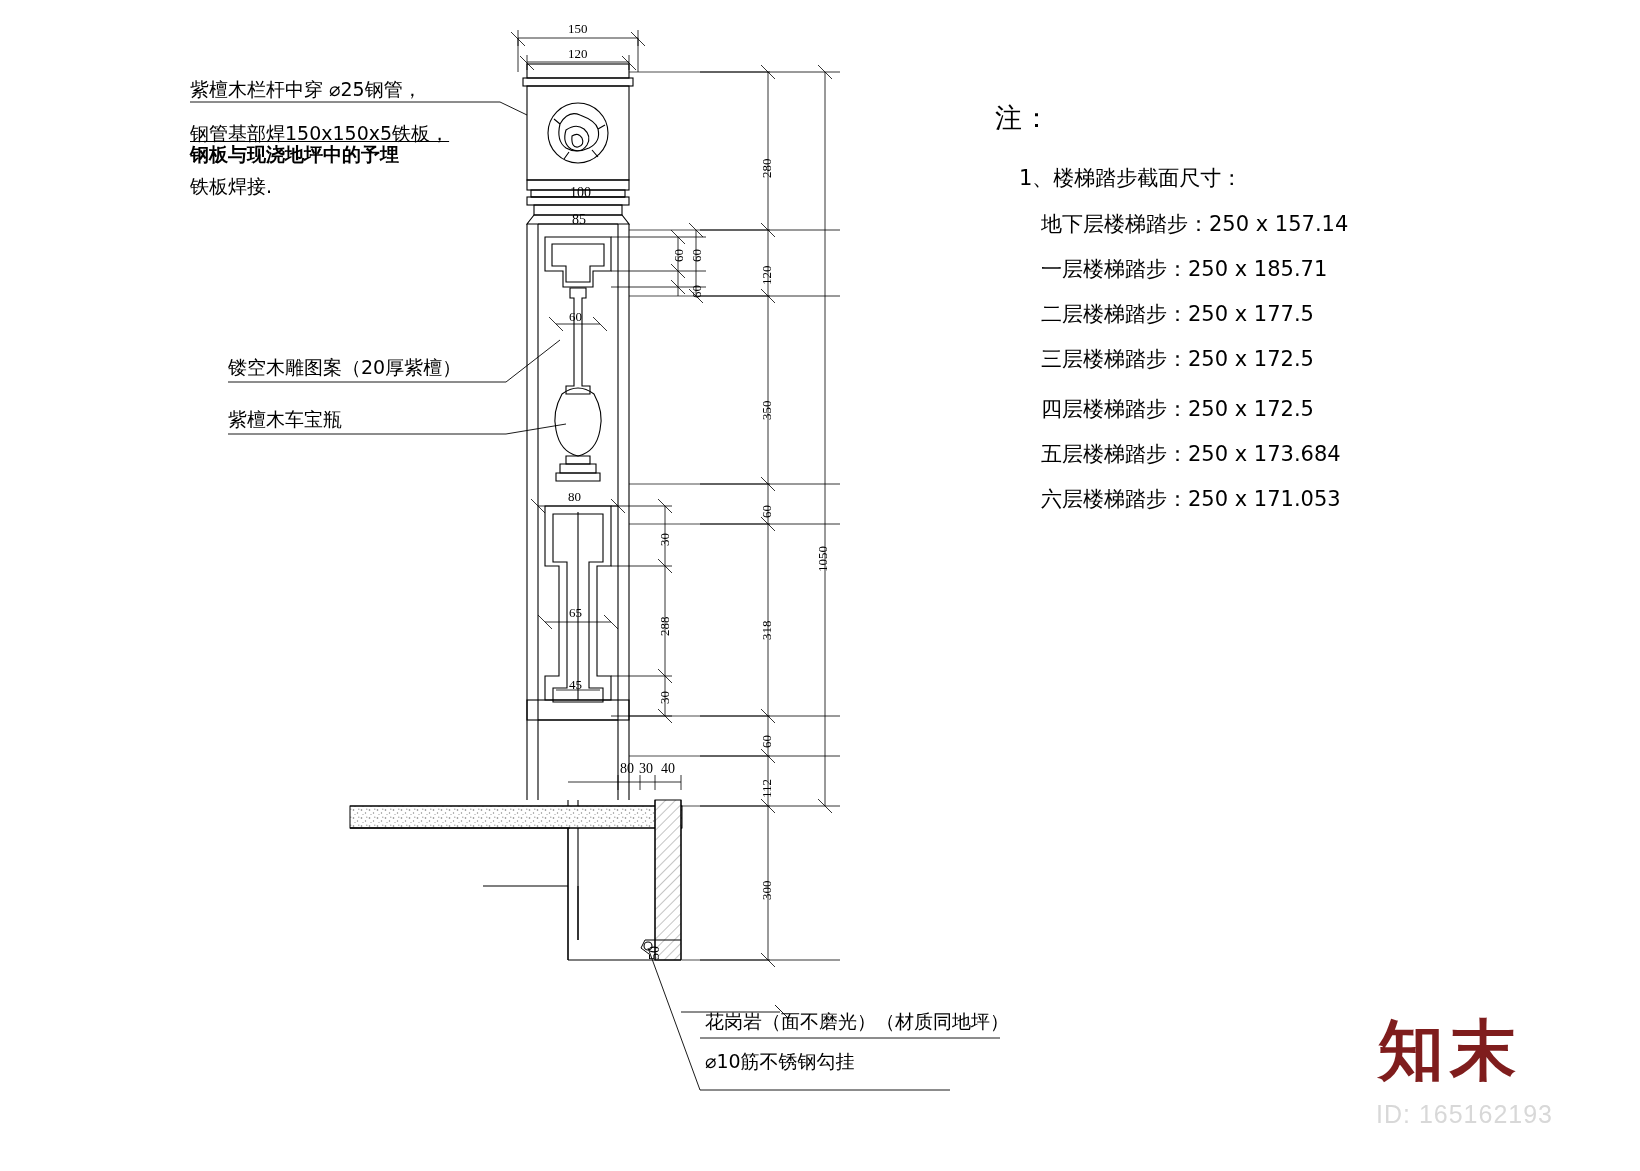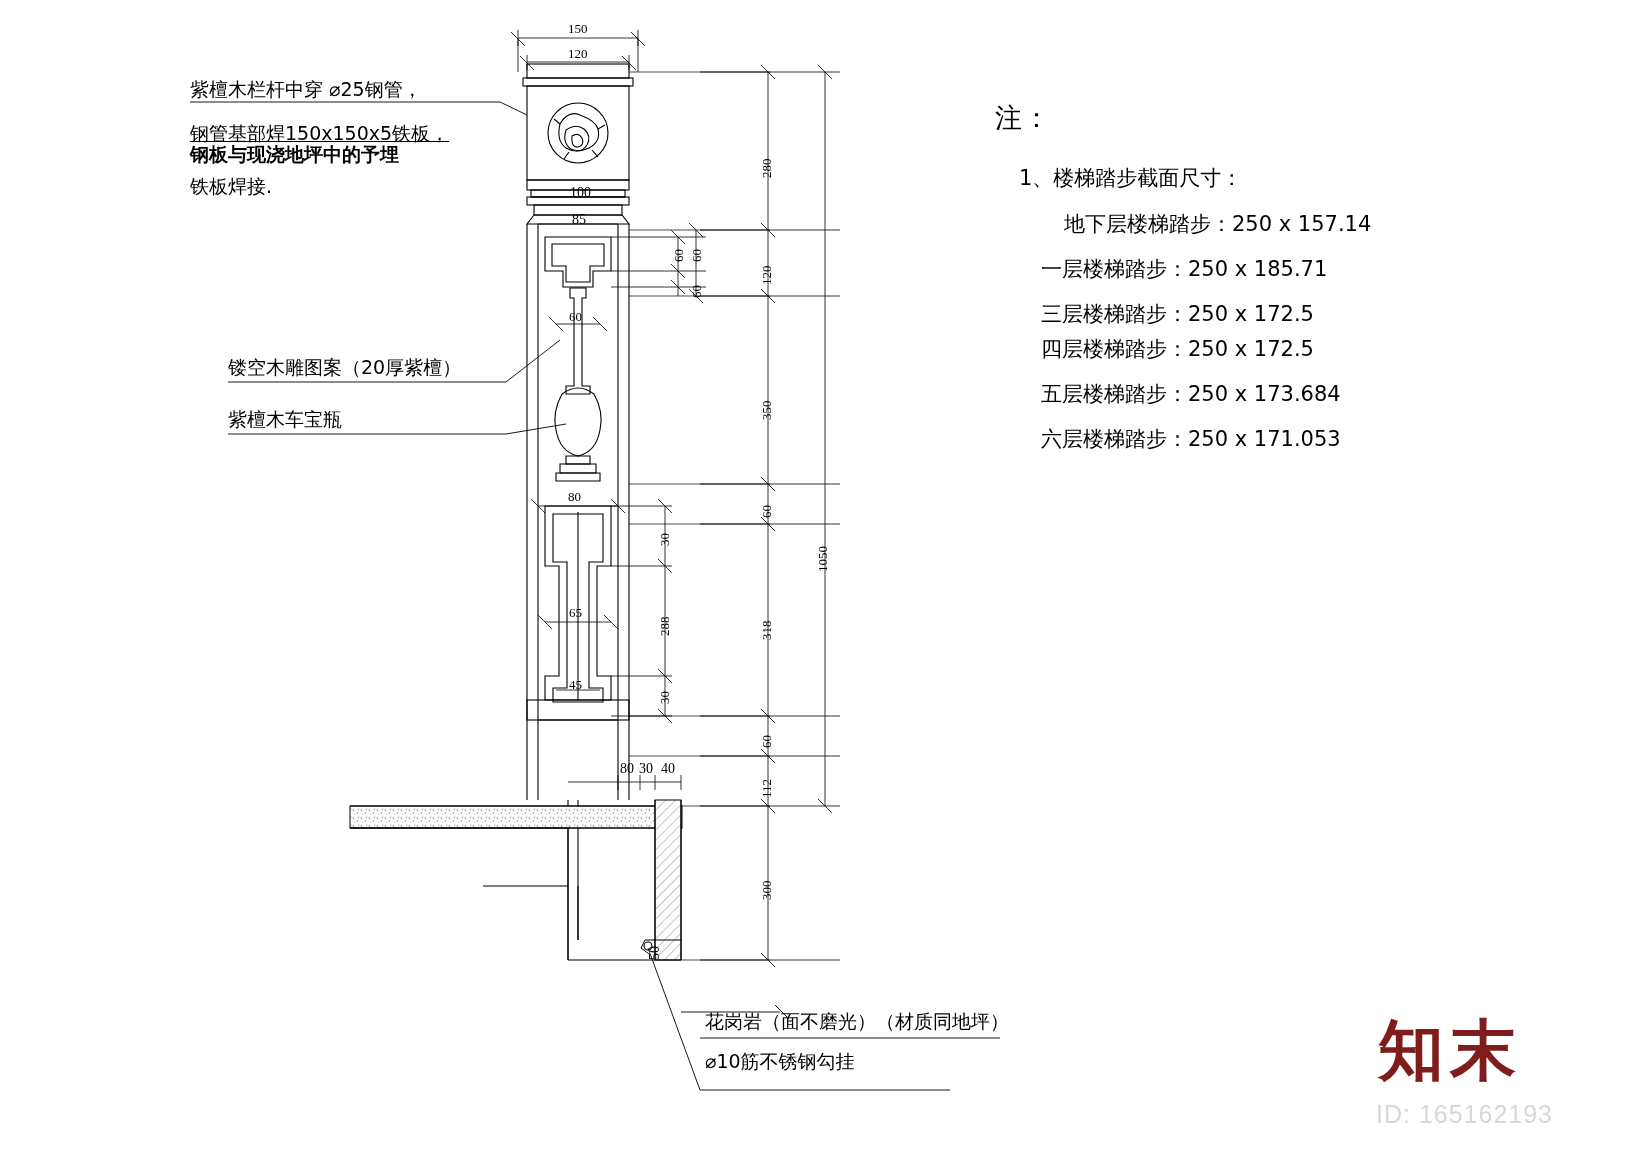--- a/index.html
+++ b/index.html
@@ -302,23 +302,24 @@
 <div class="txt dim vert" style="left:760px; top:798px; transform:rotate(-90deg);">112</div>
 <div class="txt dim vert" style="left:816px; top:572px; transform:rotate(-90deg);">1050</div>
 <div class="txt dim vert" style="left:760px; top:900px; transform:rotate(-90deg);">300</div>
 <div class="txt dim-sm vert" style="left:648px; top:960px; transform:rotate(-90deg);">50</div>
 
 <div style="position:absolute; left:995px; top:100px;">
   <div class="cjk note-head" style="margin-bottom:28px;">注：</div>
 
   <div>
     <div class="cjk note-item" style="margin-bottom:18px;">1、楼梯踏步截面尺寸：</div>
-    <div class="cjk note-sub" style="margin-left:69px; margin-bottom:17px;">地下层楼梯踏步：250 x 157.14</div>
+    <div class="cjk note-sub" style="margin-left:46px; margin-bottom:17px;">地下层楼梯踏步：250 x 157.14</div>
     <div class="cjk note-sub" style="margin-left:46px; margin-bottom:17px;">一层楼梯踏步：250 x 185.71</div>
-    <div class="cjk note-sub" style="margin-left:46px; margin-bottom:7px;">三层楼梯踏步：250 x 172.5</div>
+    <div class="cjk note-sub" style="margin-left:46px; margin-bottom:17px;">二层楼梯踏步：250 x 177.5</div>
+    <div class="cjk note-sub" style="margin-left:46px; margin-bottom:22px;">三层楼梯踏步：250 x 172.5</div>
     <div class="cjk note-sub" style="margin-left:46px; margin-bottom:17px;">四层楼梯踏步：250 x 172.5</div>
     <div class="cjk note-sub" style="margin-left:46px; margin-bottom:17px;">五层楼梯踏步：250 x 173.684</div>
     <div class="cjk note-sub" style="margin-left:46px; margin-bottom:36px;">六层楼梯踏步：250 x 171.053</div>
   </div>
 
 </div>
 
 <div class="wm-logo cjk" style="left:1378px; top:1006px;">知末</div>
 <div class="wm-id" style="left:1376px; top:1100px;">ID: 165162193</div>
 

